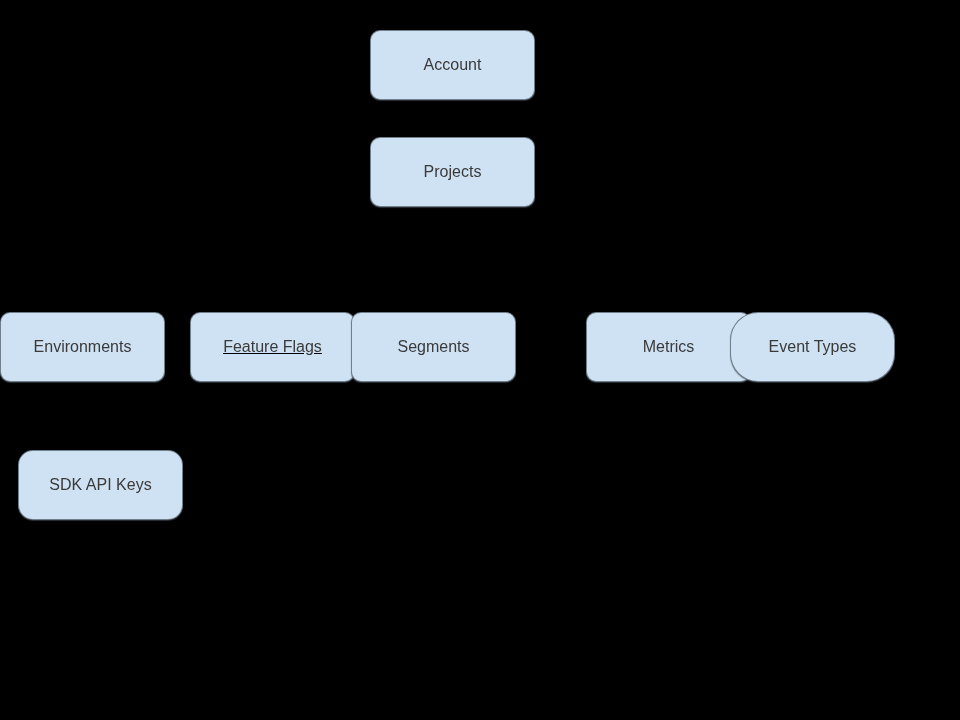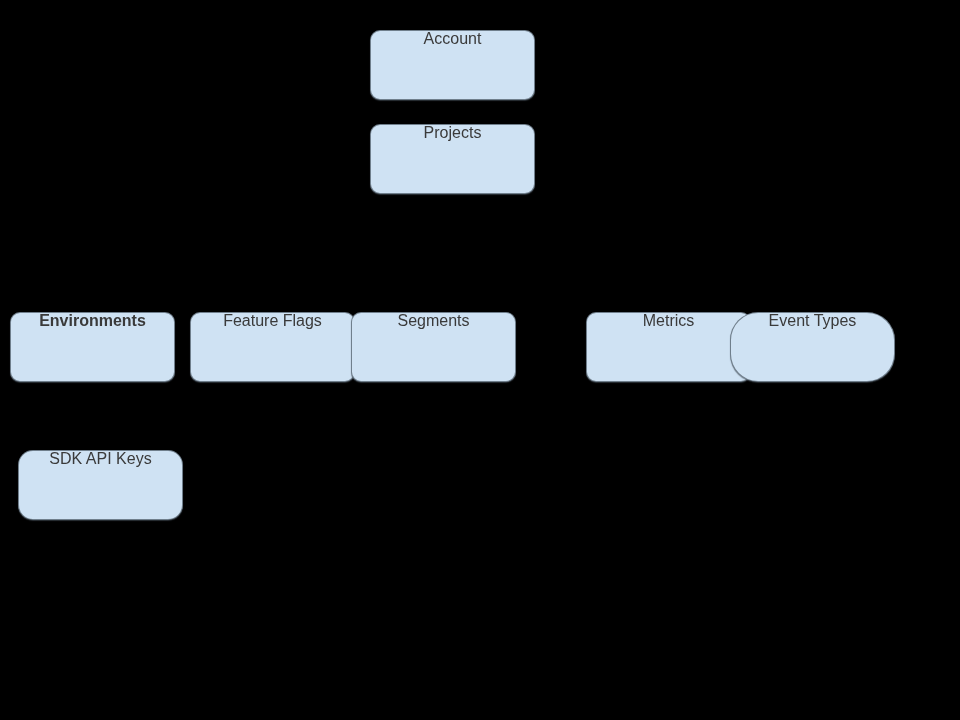--- a/index.html
+++ b/index.html
@@ -16,35 +16,35 @@
   }
   .node {
     position: absolute;
     width: 165px;
     height: 70px;
     box-sizing: border-box;
     background: #cfe2f3;
     border: 1px solid rgba(35, 45, 55, 0.55);
     border-radius: 10px;
     display: flex;
-    align-items: flex-start;
+    align-items: center;
     justify-content: center;
     box-shadow: 0 1px 1px rgba(70, 80, 90, 0.6);
   }
   .node-label {
     color: #3a3a3a;
     font-size: 16px;
     line-height: 1;
     white-space: nowrap;
     text-align: center;
   }
   #node-account      { left: 370px; top:  30px; }
-  #node-projects     { left: 370px; top: 124px; }
-  #node-environments { left:  10px; top: 312px; font-weight: bold; }
-  #node-feature-flags{ left: 190px; top: 312px; }
+  #node-projects     { left: 370px; top: 137px; }
+  #node-environments { left:  0; top: 312px; }
+  #node-feature-flags{ left: 190px; top: 312px; text-decoration: underline; }
   #node-segments     { left: 351px; top: 312px; }
   #node-metrics      { left: 550px; top: 312px; margin-left: 36px; }
   #node-event-types  { left: 730px; top: 312px; border-radius: 28px; }
   #node-sdk-api-keys { left:  18px; top: 450px; border-radius: 15px; }
 </style>
 </head>
 <body>
 
 <div class="canvas">
 

